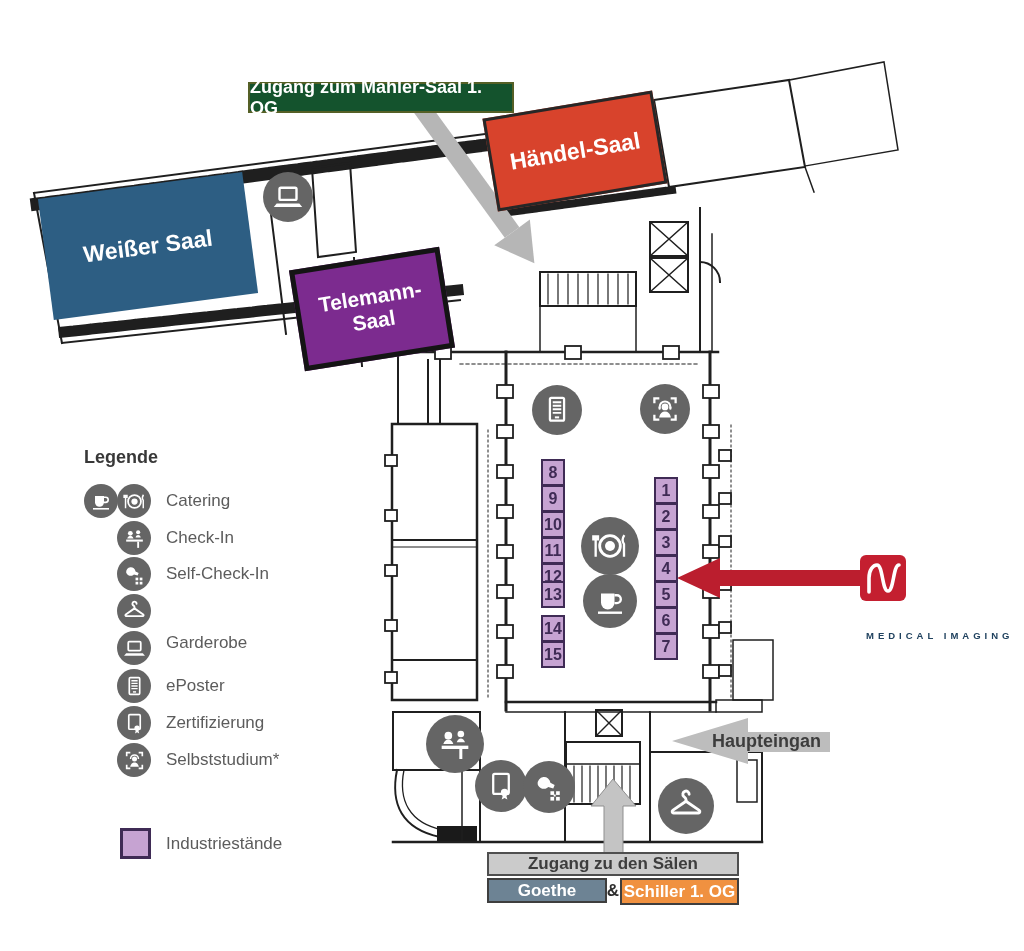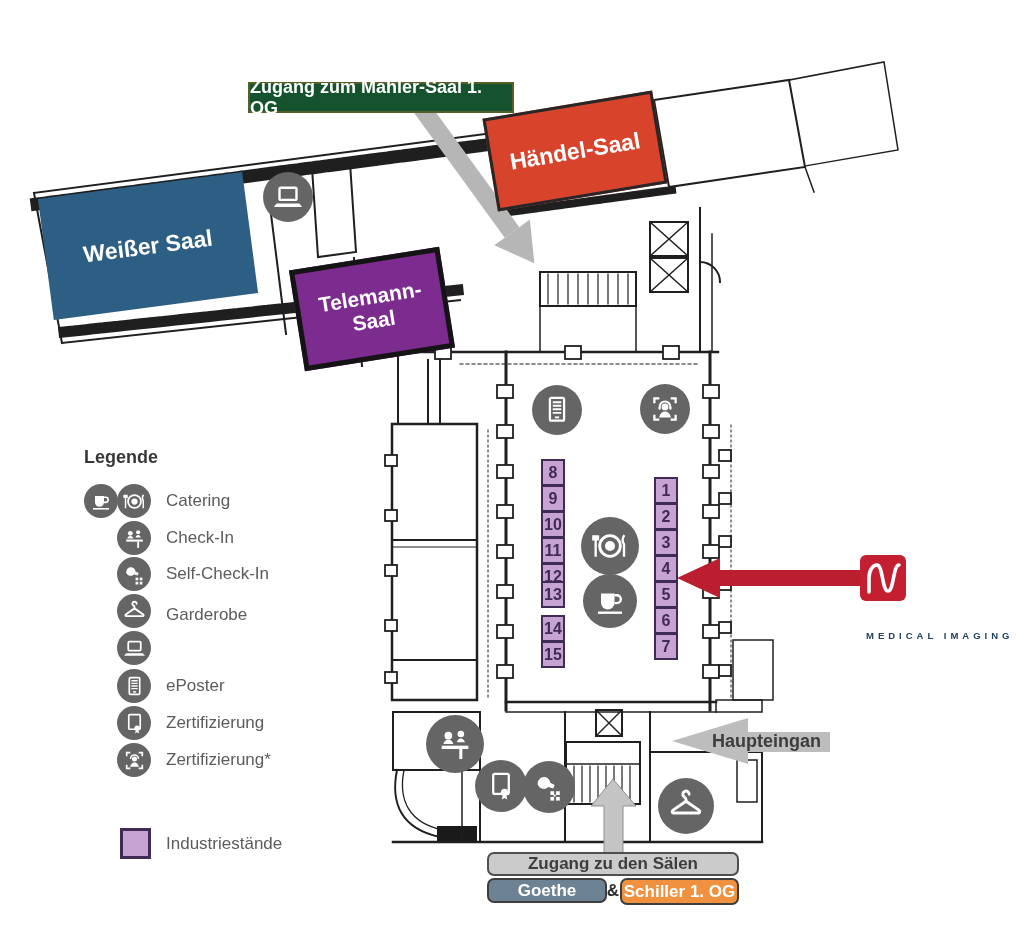--- a/index.html
+++ b/index.html
@@ -21,21 +21,21 @@
         display:flex;align-items:center;justify-content:center;}
   .stand{position:absolute;width:24px;height:27px;background:#c6a3d2;border:2px solid #3f2b55;
         box-sizing:border-box;color:#3f2b55;font-weight:700;font-size:16px;
         display:flex;align-items:center;justify-content:center;}
   .legend-title{position:absolute;left:84px;top:447px;font-size:18px;font-weight:700;color:#383838;}
   .legend-label{position:absolute;left:166px;height:34px;line-height:34px;
         font-size:17px;color:#5c5c5c;}
   .industry-square{position:absolute;left:120px;top:828px;width:31px;height:31px;
         background:#c6a3d2;border:3px solid #3f2b55;box-sizing:border-box;}
   .bar{position:absolute;display:flex;align-items:center;justify-content:center;
-        font-weight:700;box-sizing:border-box;border-radius:7px;}
+        font-weight:700;box-sizing:border-box;}
   .bar.saele{left:487px;top:852px;width:252px;height:24px;background:#cbcbcb;
         border:2px solid #4f4f4f;color:#3d3d3d;font-size:17px;}
   .bar.goethe{left:487px;top:878px;width:120px;height:25px;background:#6d8394;
         border:2px solid #3e3e3e;color:#fff;font-size:17px;}
   .bar.schiller{left:620px;top:878px;width:119px;height:27px;background:#f09140;
         border:2px solid #3e3e3e;color:#fff;font-size:17px;}
   .amp{position:absolute;left:606px;top:878px;width:14px;height:25px;line-height:25px;
         text-align:center;color:#2e2e2e;font-weight:700;font-size:17px;}
   .haupt{position:absolute;left:712px;top:730px;width:118px;height:22px;line-height:22px;
         color:#3d3d3d;font-weight:700;font-size:18px;}
@@ -308,21 +308,21 @@
       </svg>
   </div>
   <div class="legend-label" style="top:557px">Self-Check-In</div>
 
   <div class="circle" style="left:117px;top:594px;width:34px;height:34px">
     <svg viewBox="0 0 24 24" width="25" height="25">
         <path d="M14 4.6a2 2 0 1 0-3.4 1.4c.5.5 1.4.8 1.4 1.9V9" fill="none" stroke="#fff" stroke-width="1.8" stroke-linecap="round"></path>
         <path d="M12 9 3.6 14.8c-.7.5-.3 1.6.5 1.6h15.8c.8 0 1.2-1.1.5-1.6z" fill="none" stroke="#fff" stroke-width="1.8" stroke-linejoin="round"></path>
       </svg>
   </div>
-  <div class="legend-label" style="top:598px">Garderobe</div>
+  <div class="legend-label" style="top:626px">Garderobe</div>
 
   <div class="circle" style="left:117px;top:631px;width:34px;height:34px">
     <svg viewBox="0 0 24 24" width="25" height="25">
         <rect x="6" y="5.5" width="12" height="8.5" rx="1" fill="none" stroke="#fff" stroke-width="1.7"></rect>
         <path d="M4 16.5h16l2 2.5H2z" fill="#fff"></path>
       </svg>
   </div>
 
   <div class="circle" style="left:117px;top:669px;width:34px;height:34px">
     <svg viewBox="0 0 24 24" width="25" height="25">
@@ -343,21 +343,21 @@
   <div class="legend-label" style="top:706px">Zertifizierung</div>
 
   <div class="circle" style="left:117px;top:743px;width:34px;height:34px">
     <svg viewBox="0 0 24 24" width="25" height="25">
         <path d="M4.5 8V4.5H8M16 4.5h3.5V8M19.5 16v3.5H16M8 19.5H4.5V16" fill="none" stroke="#fff" stroke-width="1.6"></path>
         <circle cx="12" cy="10.5" r="2.4" fill="#fff"></circle>
         <path d="M7.8 18c.6-2.8 2.2-4.2 4.2-4.2s3.6 1.4 4.2 4.2z" fill="#fff"></path>
         <path d="M8.2 10.5a3.8 3.8 0 0 1 7.6 0" fill="none" stroke="#fff" stroke-width="1.4"></path>
       </svg>
   </div>
-  <div class="legend-label" style="top:743px">Zertifizierung*</div>
+  <div class="legend-label" style="top:743px">Selbststudium*</div>
 
   <div class="industry-square"></div>
   <div class="legend-label" style="top:827px">Industriestände</div>
 
   <div class="bar saele">
     <span>Zugang zu den Sälen</span>
   </div>
   <div class="bar goethe">
     <span>Goethe</span>
   </div>

